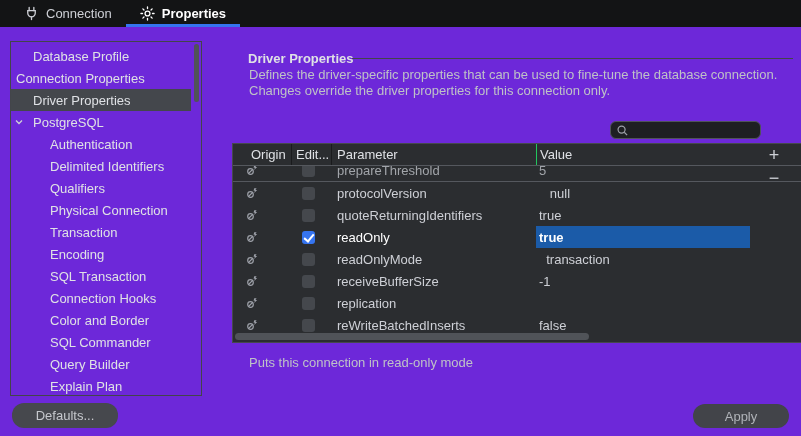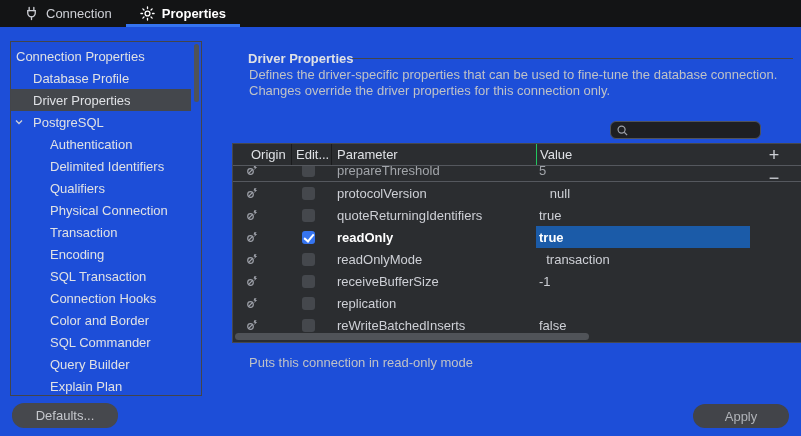--- a/index.html
+++ b/index.html
@@ -1,16 +1,16 @@
 <!DOCTYPE html>
 <html><head>
 <meta charset="utf-8">
 <style>
   html,body{margin:0;padding:0;background:#1e1f22;}
-  .app{position:relative;width:801px;height:436px;background:#1d4ed8;overflow:hidden;
+  .app{position:relative;width:801px;height:436px;background:#6d28d9;overflow:hidden;
        font-family:"Liberation Sans",sans-serif;font-size:13px;color:#dfe1e5;}
   
   .topbar{position:absolute;left:0;top:0;right:0;height:27px;background:#131415;
           display:flex;align-items:stretch;padding-left:10px;}
   .tab{position:relative;display:flex;align-items:center;gap:7px;padding:0 14px;color:#ced0d6;cursor:default;}
   .tab.active{color:#ffffff;font-weight:bold;align-items:center;}
   .tab .ticon{display:flex;align-items:center;}
   .tab-underline{position:absolute;left:0;right:0;bottom:0;height:3px;background:#3574f0;}
   
   .sidebar{position:absolute;left:10px;top:41px;width:190px;height:350px;border:1px solid #43454a;
@@ -42,21 +42,21 @@
   .th.c2{width:205px;padding-left:5px;border-left:1px solid #1a1b1d;}
   .th.c3{flex:1;padding-left:3px;border-left:1px solid #22c55e;}
   .clipwrap{height:15px;overflow:hidden;}
   .clipwrap .trow{margin-top:-7px;justify-content:space-between;}
   .rowsep{height:1px;background:#55585e;}
   .trow{display:flex;height:22px;align-items:center;color:#ced0d6;}
   .trow.dim{color:#a2a5aa;}
   .cell-origin{width:58px;padding-left:13px;box-sizing:border-box;display:flex;align-items:center;color:#9da0a8;}
   .cell-edit{width:40px;padding-left:11px;box-sizing:border-box;display:flex;align-items:center;}
   .cell-param{width:205px;padding-left:6px;box-sizing:border-box;white-space:nowrap;overflow:hidden;}
-  .cell-param.b{font-weight:bold;color:#ffffff;}
+  .cell-param.b{font-weight:normal;color:#ffffff;}
   .cell-value{flex:1;padding-left:3px;box-sizing:border-box;white-space:pre;height:100%;display:flex;align-items:center;overflow:hidden;}
   .cell-value.sel{flex:none;width:214px;background:#1b5ba8;color:#ffffff;font-weight:bold;}
   .checkbox{width:13px;height:13px;border-radius:3px;background:#45484d;position:relative;flex:none;}
   .checkbox.checked{background:#3574f0;}
   .checkbox.checked::after{content:"";position:absolute;left:4px;top:1px;width:4px;height:8px;
       border-right:2px solid #fff;border-bottom:2px solid #fff;transform:rotate(40deg);}
   .vthumb{position:absolute;right:3px;top:119px;width:5px;height:19px;border-radius:3px;background:#5d6065;}
   .hthumb{position:absolute;left:2px;bottom:2px;width:354px;height:7px;border-radius:4px;background:#505358;}
   
   .pmbtn{position:absolute;width:20px;height:20px;color:#ced0d6;font-size:18px;line-height:20px;text-align:center;}
@@ -100,28 +100,28 @@
         </svg>
       </span>
       <span>Properties</span>
       <div class="tab-underline"></div>
     </div>
   </div>
 
   <div class="sidebar" id="tree">
     <div class="sb-scroll"></div>
 
+  <div class="tree-item lv1">
+
+    <span class="tree-label">Database Profile</span>
+  </div>
+
   <div class="tree-item lv0">
 
     <span class="tree-label">Connection Properties</span>
-  </div>
-
-  <div class="tree-item lv1">
-
-    <span class="tree-label">Database Profile</span>
   </div>
 
   <div class="tree-item lv1 selected">
 
     <span class="tree-label">Driver Properties</span>
   </div>
 
   <div class="tree-item lv1 haschev">
     <span class="chevron">
       <svg width="10" height="10" viewBox="0 0 10 10">

